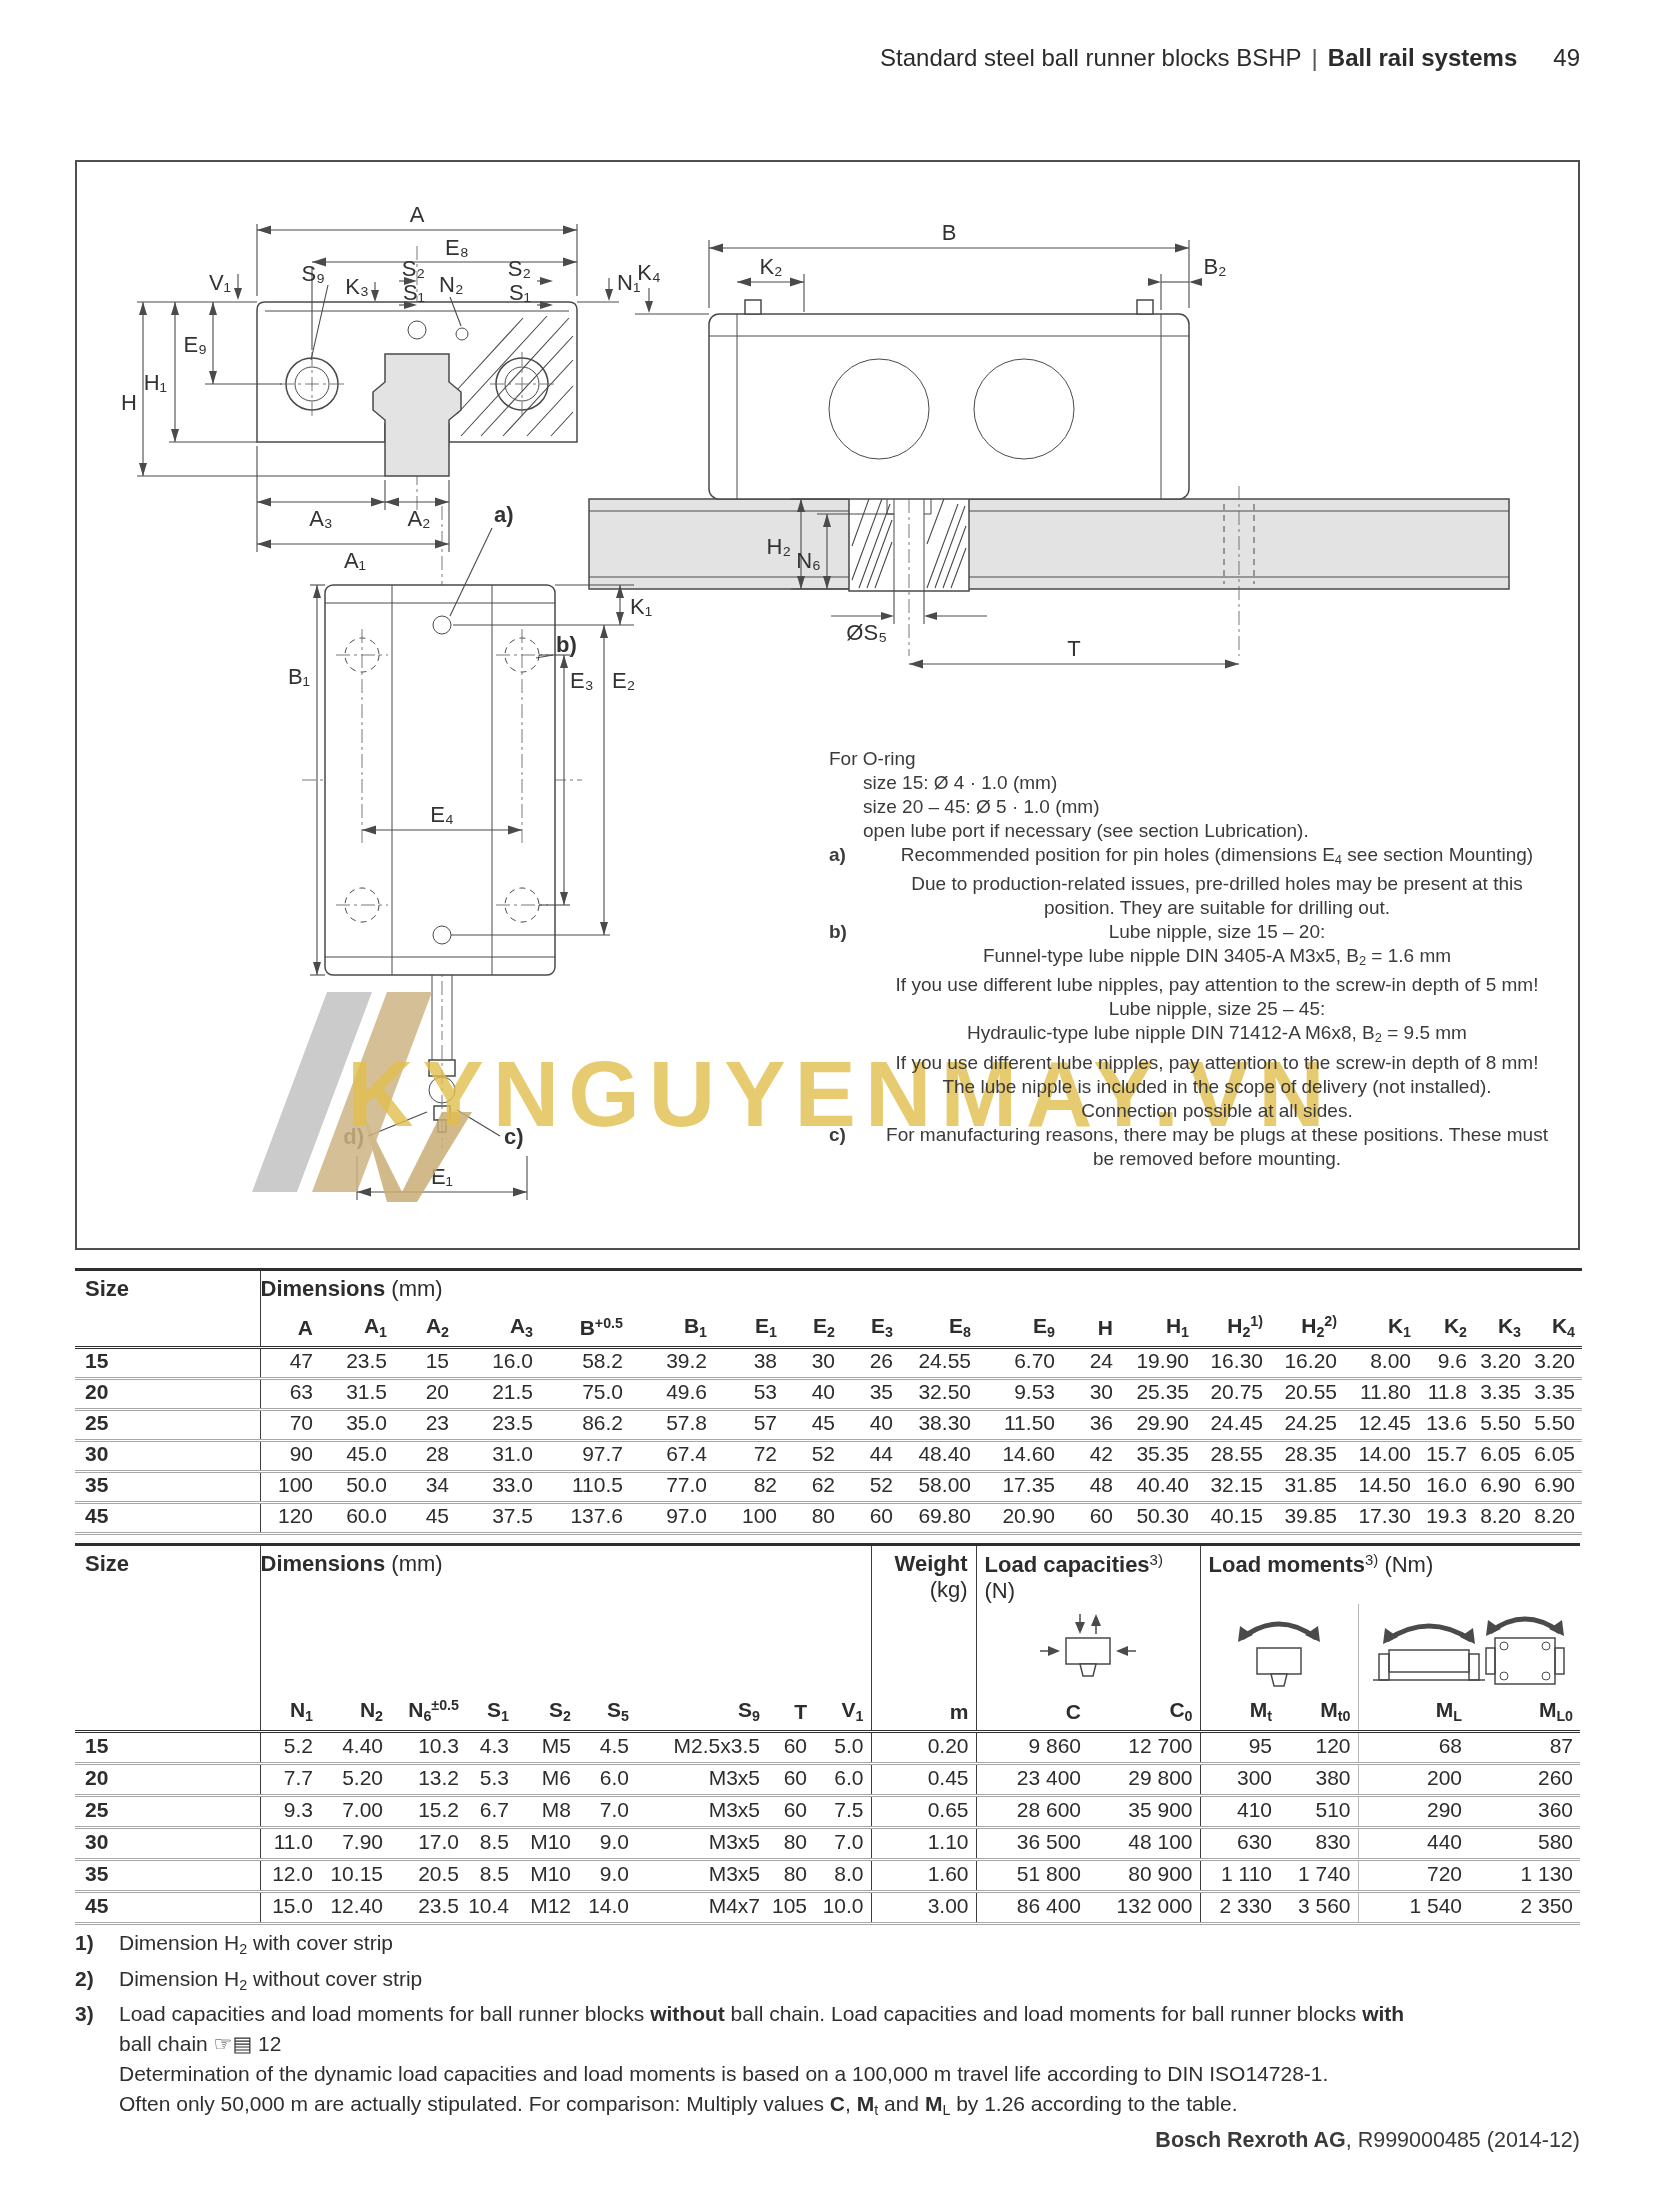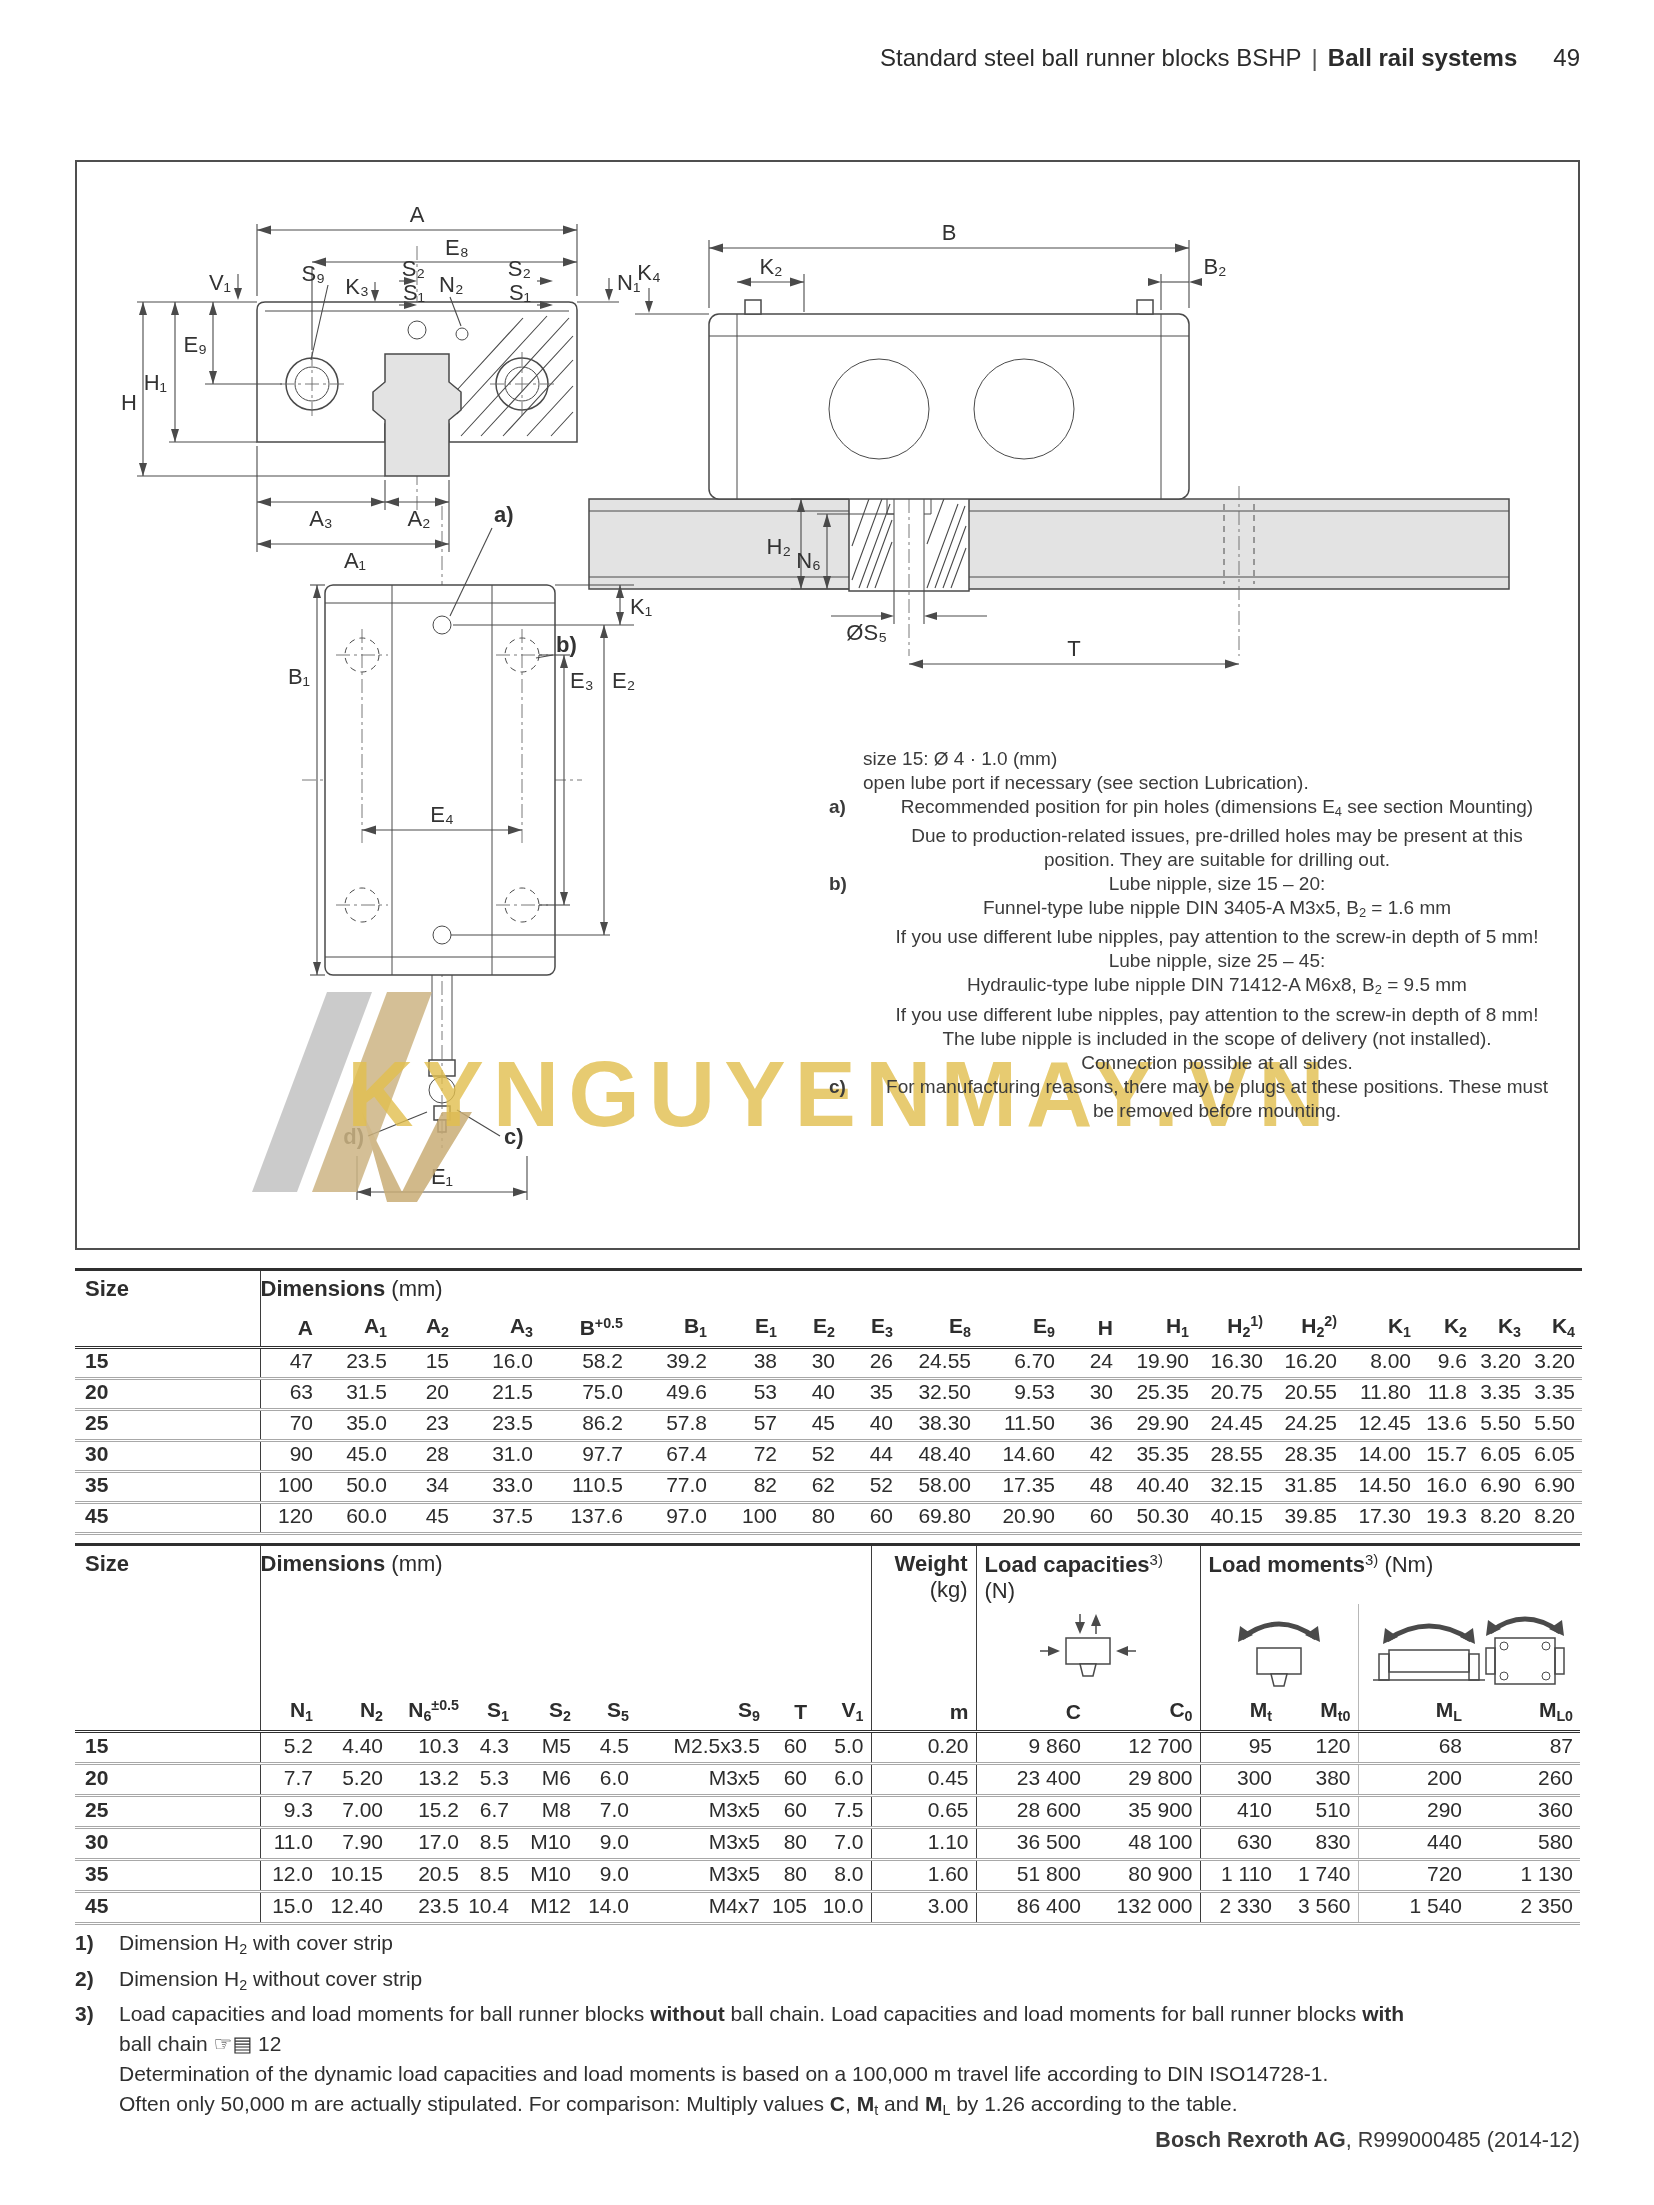--- a/index.html
+++ b/index.html
@@ -344,21 +344,23 @@
   <div class="watermark">
     <svg class="wm-logo" width="230" height="210" viewBox="0 0 230 210">
       <polygon points="10,200 85,0 130,0 55,200" fill="#c2c2c2"></polygon>
       <polygon points="70,200 145,0 190,0 115,200" fill="#cdb584"></polygon>
       <polygon points="120,120 160,200 200,120 230,120 175,210 145,210" fill="#c9ad76"></polygon>
     </svg>
     <div class="wm-text" style="color: rgb(226, 191, 78);">KYNGUYENMAY.VN</div>
   </div>
 
   <div class="notes">
+    <div>For O-ring</div>
     <div class="ind">size 15: Ø 4 · 1.0 (mm)</div>
+    <div class="ind">size 20 – 45: Ø 5 · 1.0 (mm)</div>
     <div class="ind">open lube port if necessary (see section Lubrication).</div>
     <div class="note-item">
       <span class="note-marker">a)</span>
       <span class="note-text">Recommended position for pin holes (dimensions E<sub>4</sub> see section Mounting)<br>Due to production-related issues, pre-drilled holes may be present at this<br>position. They are suitable for drilling out.</span>
     </div>
     <div class="note-item">
       <span class="note-marker">b)</span>
       <span class="note-text">Lube nipple, size 15 – 20:<br>Funnel-type lube nipple DIN 3405-A M3x5, B<sub>2</sub> = 1.6 mm<br>If you use different lube nipples, pay attention to the screw-in depth of 5 mm!<br>Lube nipple, size 25 – 45:<br>Hydraulic-type lube nipple DIN 71412-A M6x8, B<sub>2</sub> = 9.5 mm<br>If you use different lube nipples, pay attention to the screw-in depth of 8 mm!<br>The lube nipple is included in the scope of delivery (not installed).<br>Connection possible at all sides.</span>
     </div>
     <div class="note-item">

